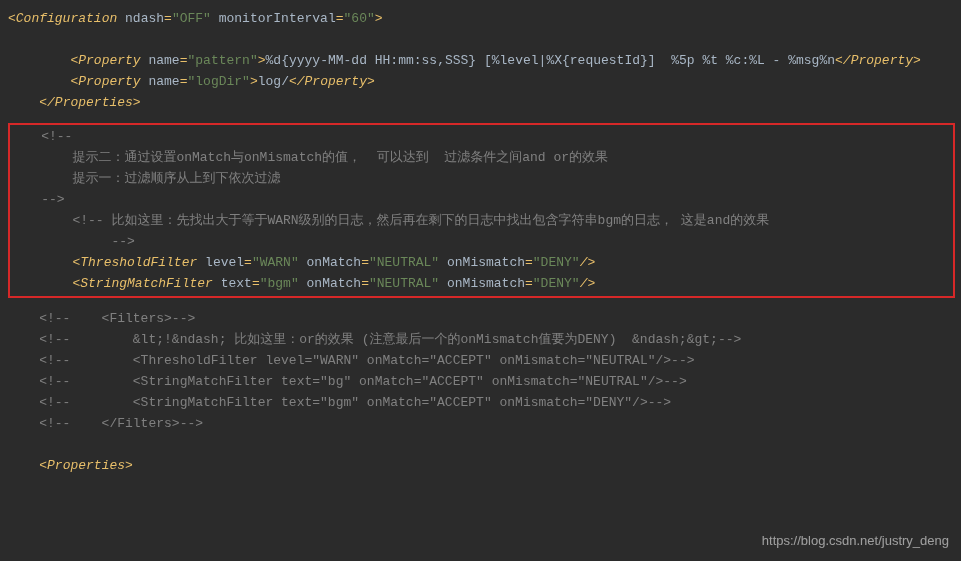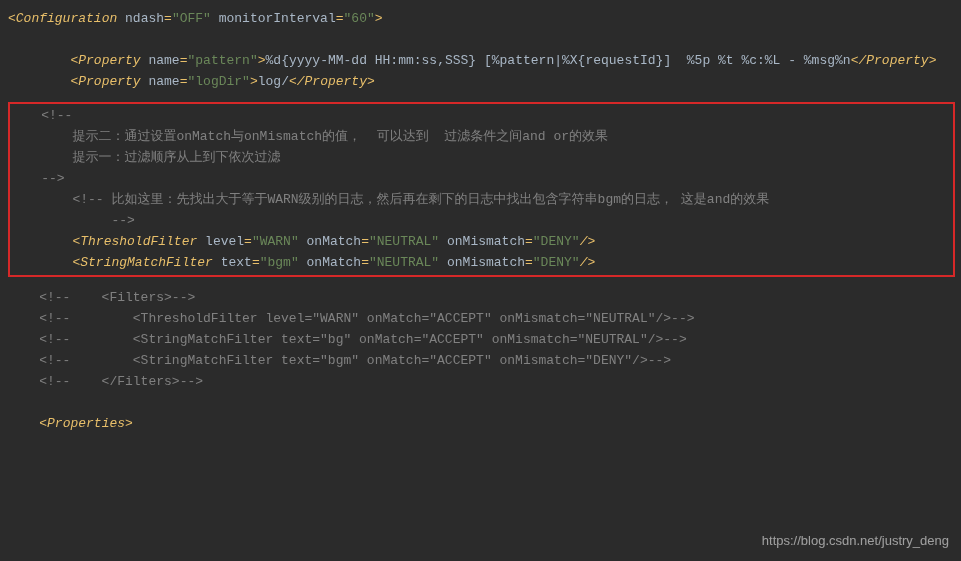--- a/index.html
+++ b/index.html
@@ -43,38 +43,40 @@
 </head>
 <body>
 
 <div>
 
 <div class="line"><span class="tag">&lt;<span>Configuration</span> </span><span class="attr">ndash</span><span class="tag">=</span><span class="val">"OFF"</span><span class="tag"> </span><span class="attr">monitorInterval</span><span class="tag">=</span><span class="val">"60"</span><span class="tag">&gt;</span></div>
 
 <div class="line">&nbsp;</div>
 
 
-<div class="line">        <span class="tag">&lt;<span>Property</span> </span><span class="attr">name</span><span class="tag">=</span><span class="val">"pattern"</span><span class="tag">&gt;</span><span class="txt">%d{yyyy-MM-dd HH:mm:ss,SSS} [%pattern|%X{requestId}]  %5p %t %c:%L - %msg%n</span><span class="tag">&lt;/<span>Property</span>&gt;</span></div>
+<div class="line">        <span class="tag">&lt;<span>Property</span> </span><span class="attr">name</span><span class="tag">=</span><span class="val">"pattern"</span><span class="tag">&gt;</span><span class="txt">%d{yyyy-MM-dd HH:mm:ss,SSS} [%level|%X{requestId}]  %5p %t %c:%L - %msg%n</span><span class="tag">&lt;/<span>Property</span>&gt;</span></div>
 
 <div class="line">        <span class="tag">&lt;<span>Property</span> </span><span class="attr">name</span><span class="tag">=</span><span class="val">"logDir"</span><span class="tag">&gt;</span><span class="txt">log/</span><span class="tag">&lt;/<span>Property</span>&gt;</span></div>
 
 
+<div class="line">    <span class="tag">&lt;/<span>Properties</span>&gt;</span></div>
 
 <div class="boxed">
 <div class="line comment">    <span>&lt;!--</span></div>
 <div class="line comment">        提示二：通过设置onMatch与onMismatch的值，  可以达到  过滤条件之间and or的效果</div>
 <div class="line comment">        提示一：过滤顺序从上到下依次过滤</div>
 <div class="line comment">    <span>--&gt;</span></div>
 <div class="line comment">        &lt;!-- 比如这里：先找出大于等于WARN级别的日志，然后再在剩下的日志中找出包含字符串bgm的日志， 这是and的效果</div>
 <div class="line comment">             --&gt;</div>
 <div class="line">        <span class="tag">&lt;<span>ThresholdFilter</span> </span><span class="attr">level</span><span class="tag">=</span><span class="val">"WARN"</span><span class="tag"> </span><span class="attr">onMatch</span><span class="tag">=</span><span class="val">"NEUTRAL"</span><span class="tag"> </span><span class="attr">onMismatch</span><span class="tag">=</span><span class="val">"DENY"</span><span class="tag">/&gt;</span></div>
 <div class="line">        <span class="tag">&lt;<span>StringMatchFilter</span> </span><span class="attr">text</span><span class="tag">=</span><span class="val">"bgm"</span><span class="tag"> </span><span class="attr">onMatch</span><span class="tag">=</span><span class="val">"NEUTRAL"</span><span class="tag"> </span><span class="attr">onMismatch</span><span class="tag">=</span><span class="val">"DENY"</span><span class="tag">/&gt;</span></div>
 </div>
 
 <div class="line comment">    &lt;!--    &lt;Filters&gt;--&gt;</div>
+<div class="line comment">    &lt;!--        &amp;lt;!&amp;ndash; 比如这里：or的效果 (注意最后一个的onMismatch值要为DENY)  &amp;ndash;&amp;gt;--&gt;</div>
 <div class="line comment">    &lt;!--        &lt;ThresholdFilter level="WARN" onMatch="ACCEPT" onMismatch="NEUTRAL"/&gt;--&gt;</div>
 <div class="line comment">    &lt;!--        &lt;StringMatchFilter text="bg" onMatch="ACCEPT" onMismatch="NEUTRAL"/&gt;--&gt;</div>
 <div class="line comment">    &lt;!--        &lt;StringMatchFilter text="bgm" onMatch="ACCEPT" onMismatch="DENY"/&gt;--&gt;</div>
 <div class="line comment">    &lt;!--    &lt;/Filters&gt;--&gt;</div>
 
 <div class="line">&nbsp;</div>
 
 <div class="line">    <span class="tag">&lt;<span>Properties</span>&gt;</span></div>
 
 </div>

